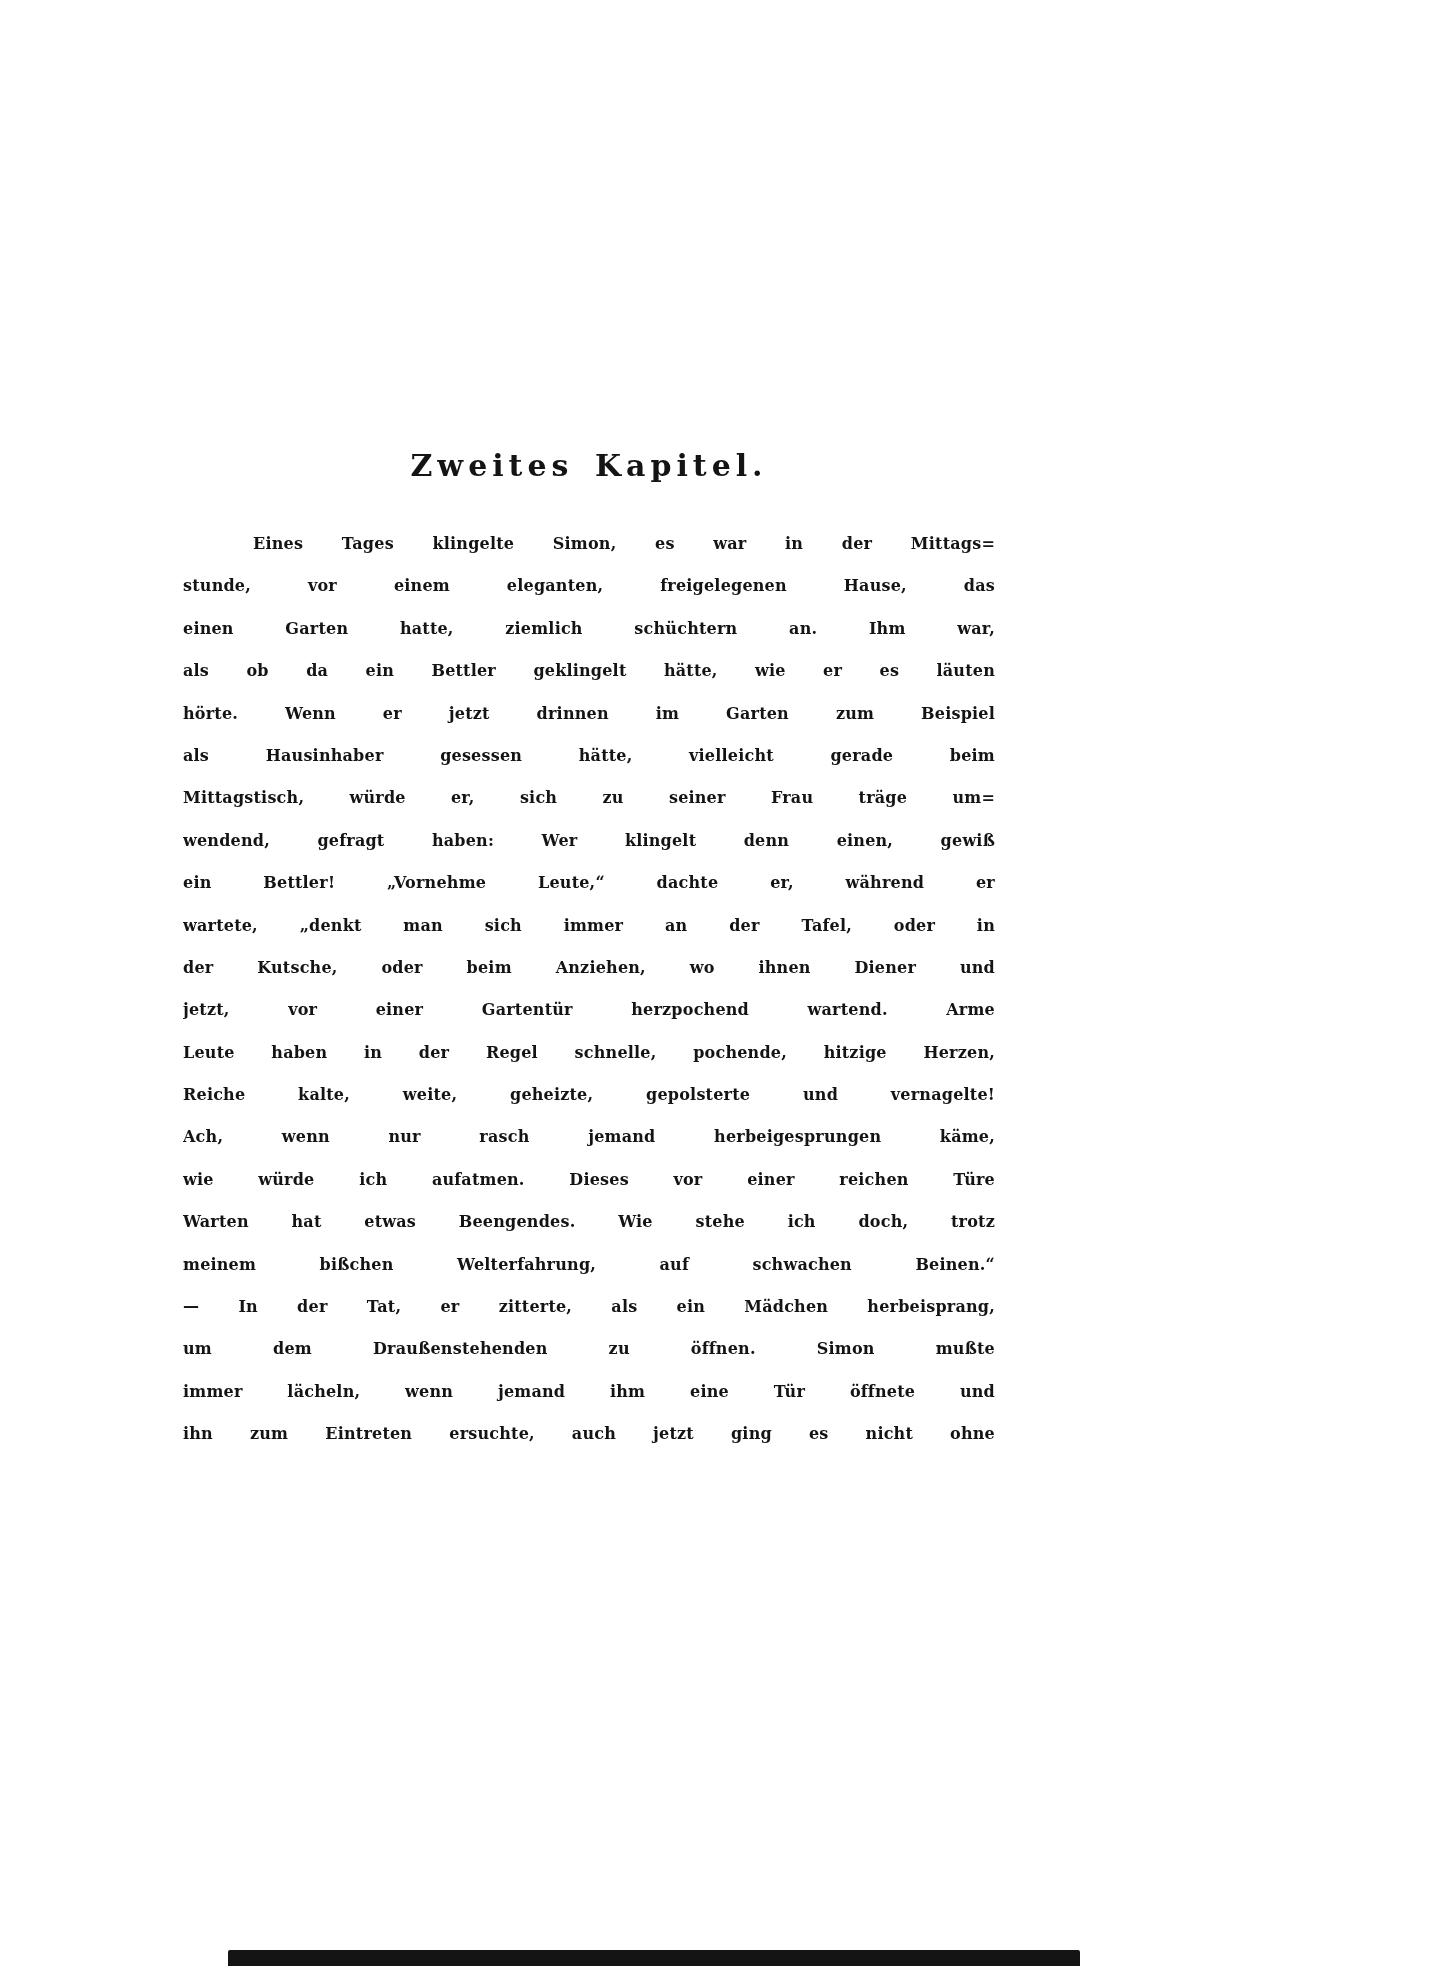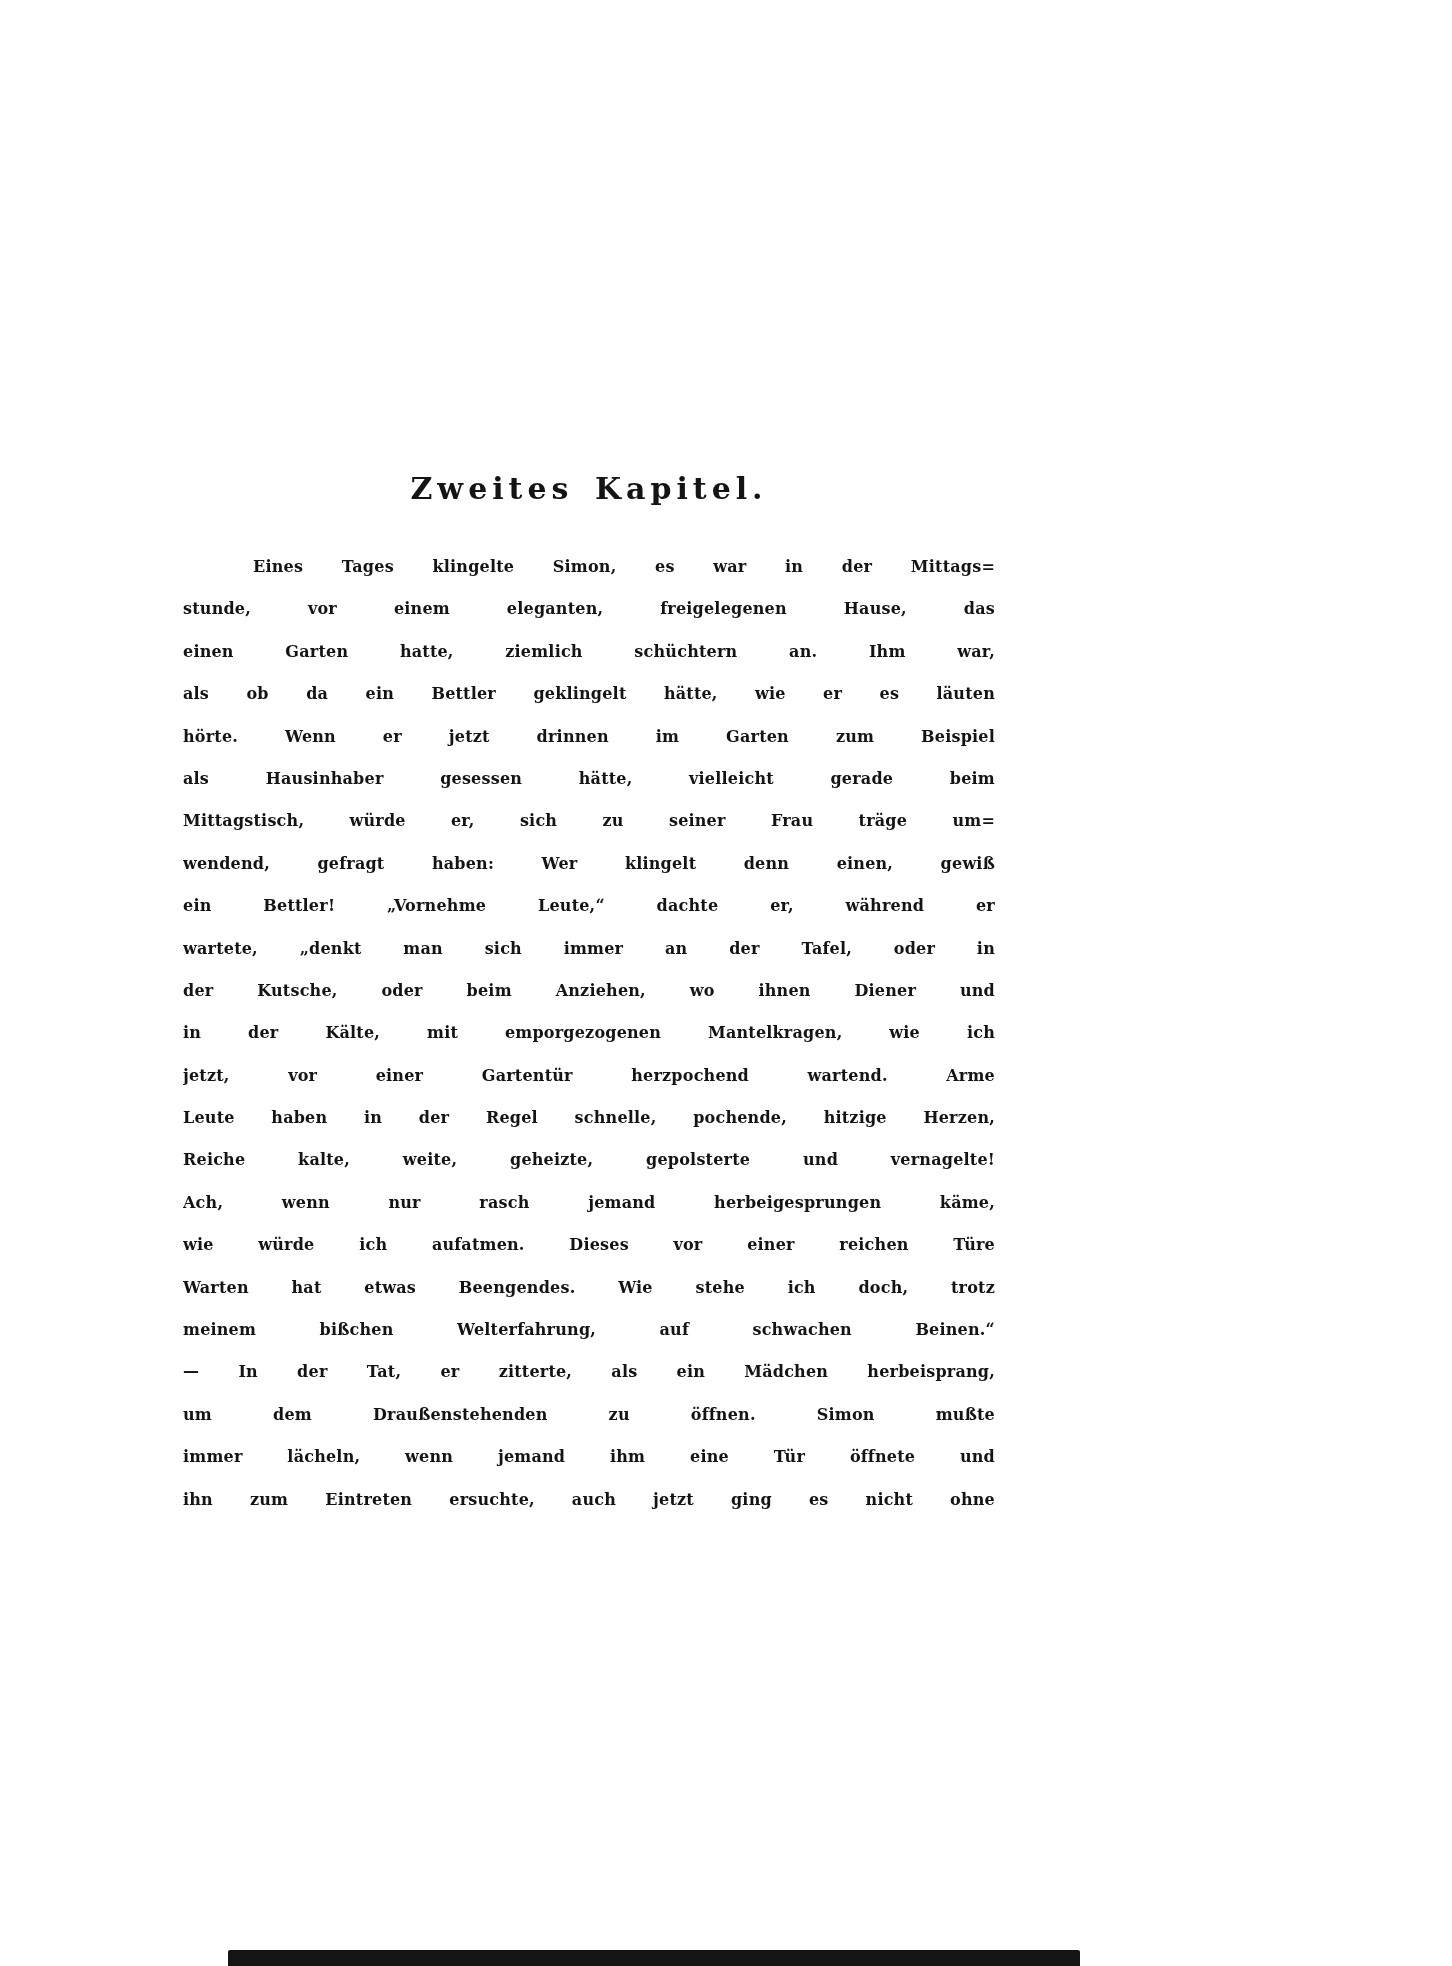--- a/index.html
+++ b/index.html
@@ -17,21 +17,20 @@
     background: var(--paper);
     overflow: hidden;
     font-family: "DejaVu Serif", "Liberation Serif", serif;
     color: var(--ink);
   }
   .text-block {
     position: absolute;
     left: 183px;
     top: 448px;
     width: 812px;
-    margin-top: 23px;
   }
   .chapter-title {
     text-align: center;
     font-size: 30px;
     font-weight: 700;
     letter-spacing: 5px;
     margin-bottom: 40px;
     word-spacing: 6px;
   }
   .body-lines {
@@ -72,21 +71,20 @@
       <div class="line">stunde, vor einem eleganten, freigelegenen Hause, das</div>
       <div class="line">einen Garten hatte, ziemlich schüchtern an.  Ihm war,</div>
       <div class="line">als ob da ein Bettler geklingelt hätte, wie er es läuten</div>
       <div class="line">hörte.  Wenn er jetzt drinnen im Garten zum Beispiel</div>
       <div class="line">als Hausinhaber gesessen hätte, vielleicht gerade beim</div>
       <div class="line">Mittagstisch, würde er, sich zu seiner Frau träge um=</div>
       <div class="line">wendend, gefragt haben: Wer klingelt denn einen, gewiß</div>
       <div class="line">ein Bettler!  „Vornehme Leute,“ dachte er, während er</div>
       <div class="line">wartete, „denkt man sich immer an der Tafel, oder in</div>
       <div class="line">der Kutsche, oder beim Anziehen, wo ihnen Diener und</div>
-      <div class="line">in der Kälte, mit emporgezogenen Mantelkragen, wie ich</div>
       <div class="line">jetzt, vor einer Gartentür herzpochend wartend.  Arme</div>
       <div class="line">Leute haben in der Regel schnelle, pochende, hitzige Herzen,</div>
       <div class="line">Reiche kalte, weite, geheizte, gepolsterte und vernagelte!</div>
       <div class="line">Ach, wenn nur rasch jemand herbeigesprungen käme,</div>
       <div class="line">wie würde ich aufatmen.  Dieses vor einer reichen Türe</div>
       <div class="line">Warten hat etwas Beengendes.  Wie stehe ich doch, trotz</div>
       <div class="line">meinem bißchen Welterfahrung, auf schwachen Beinen.“</div>
       <div class="line">— In der Tat, er zitterte, als ein Mädchen herbeisprang,</div>
       <div class="line">um dem Draußenstehenden zu öffnen.  Simon mußte</div>
       <div class="line">immer lächeln, wenn jemand ihm eine Tür öffnete und</div>

